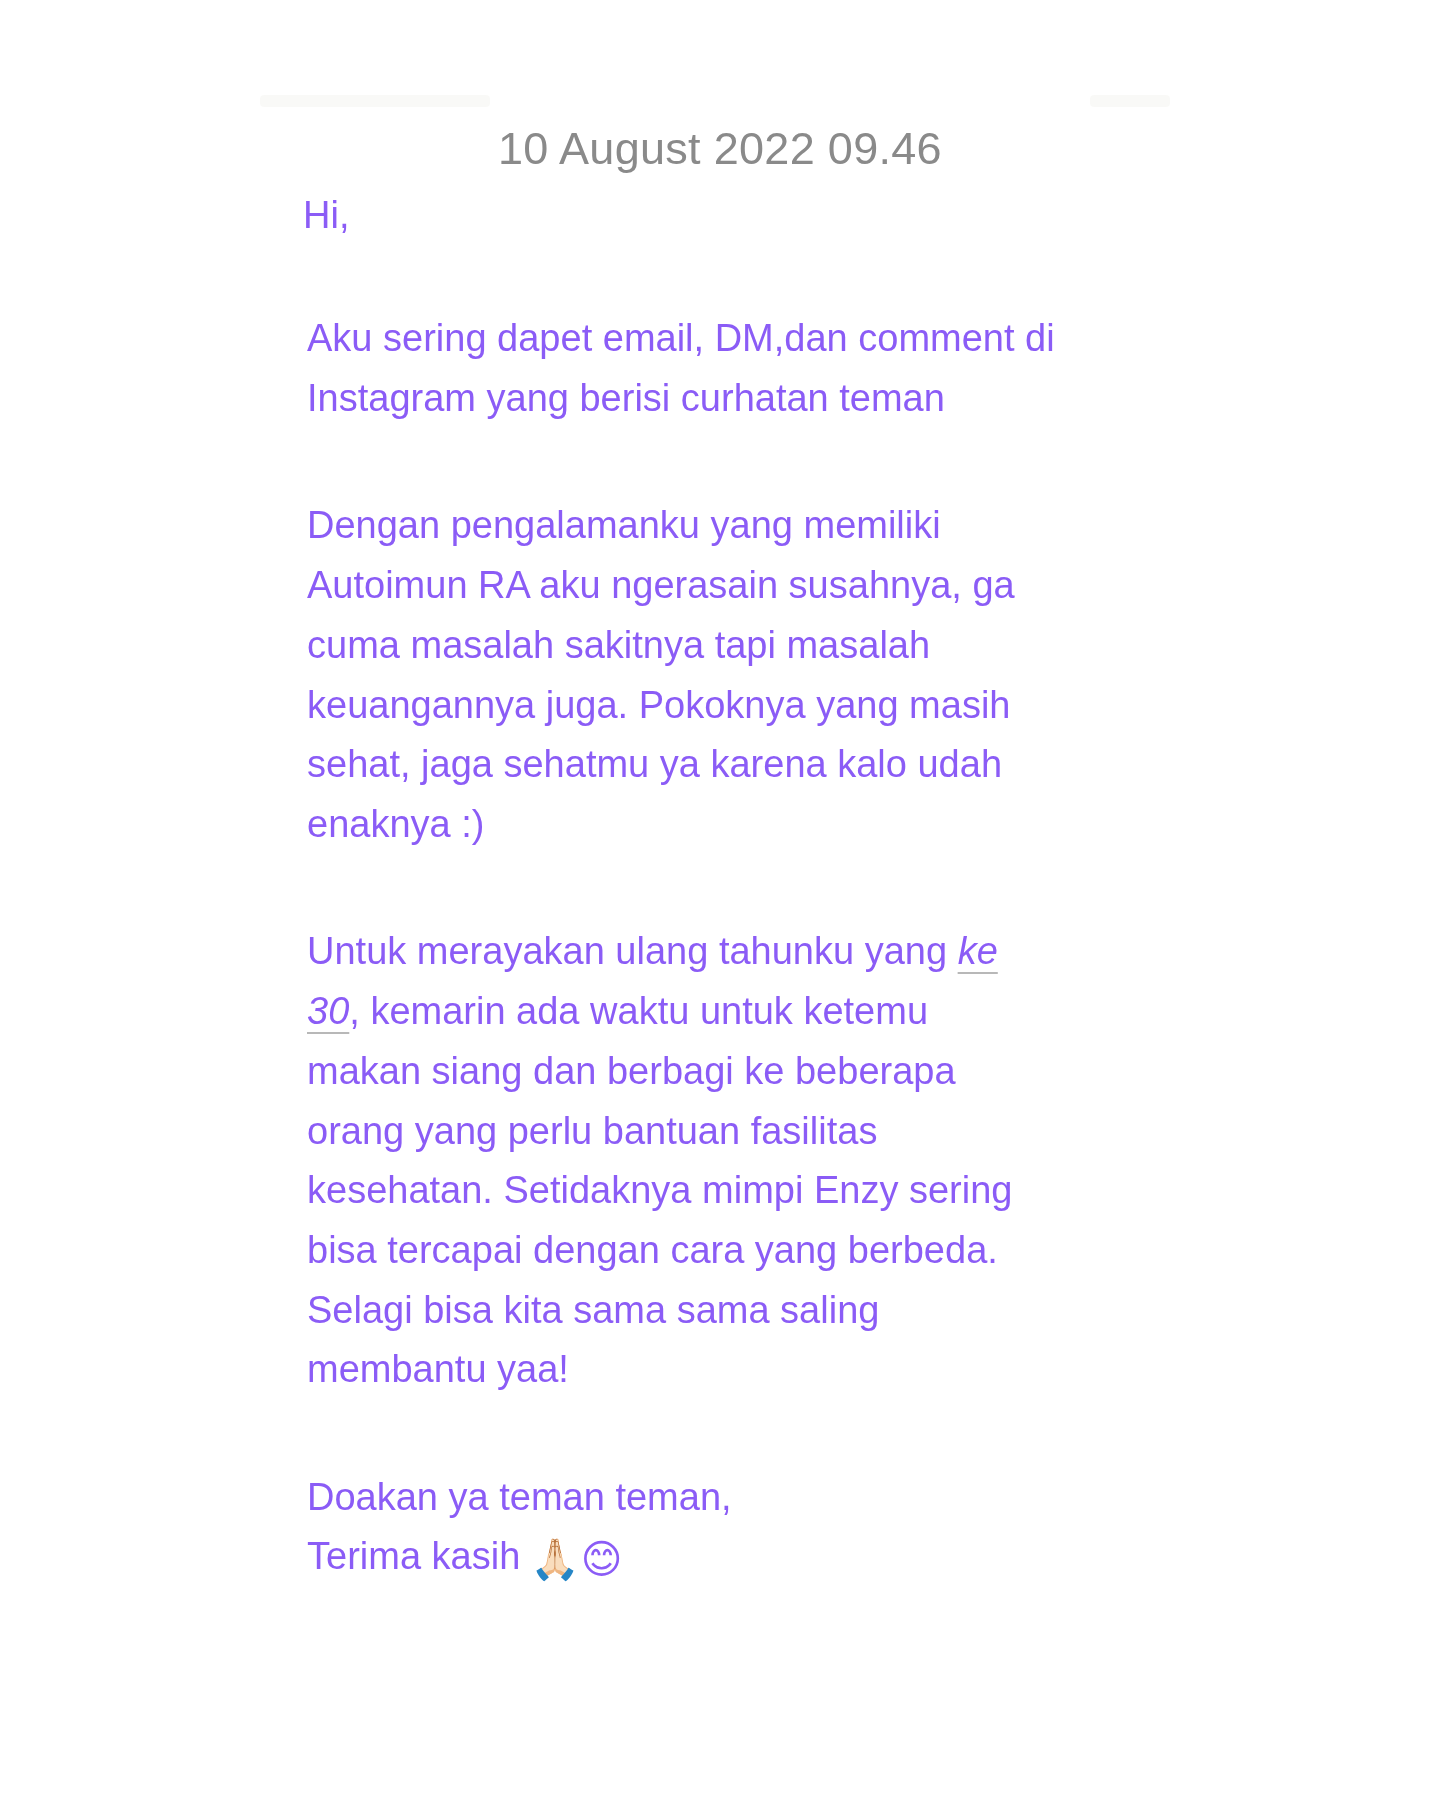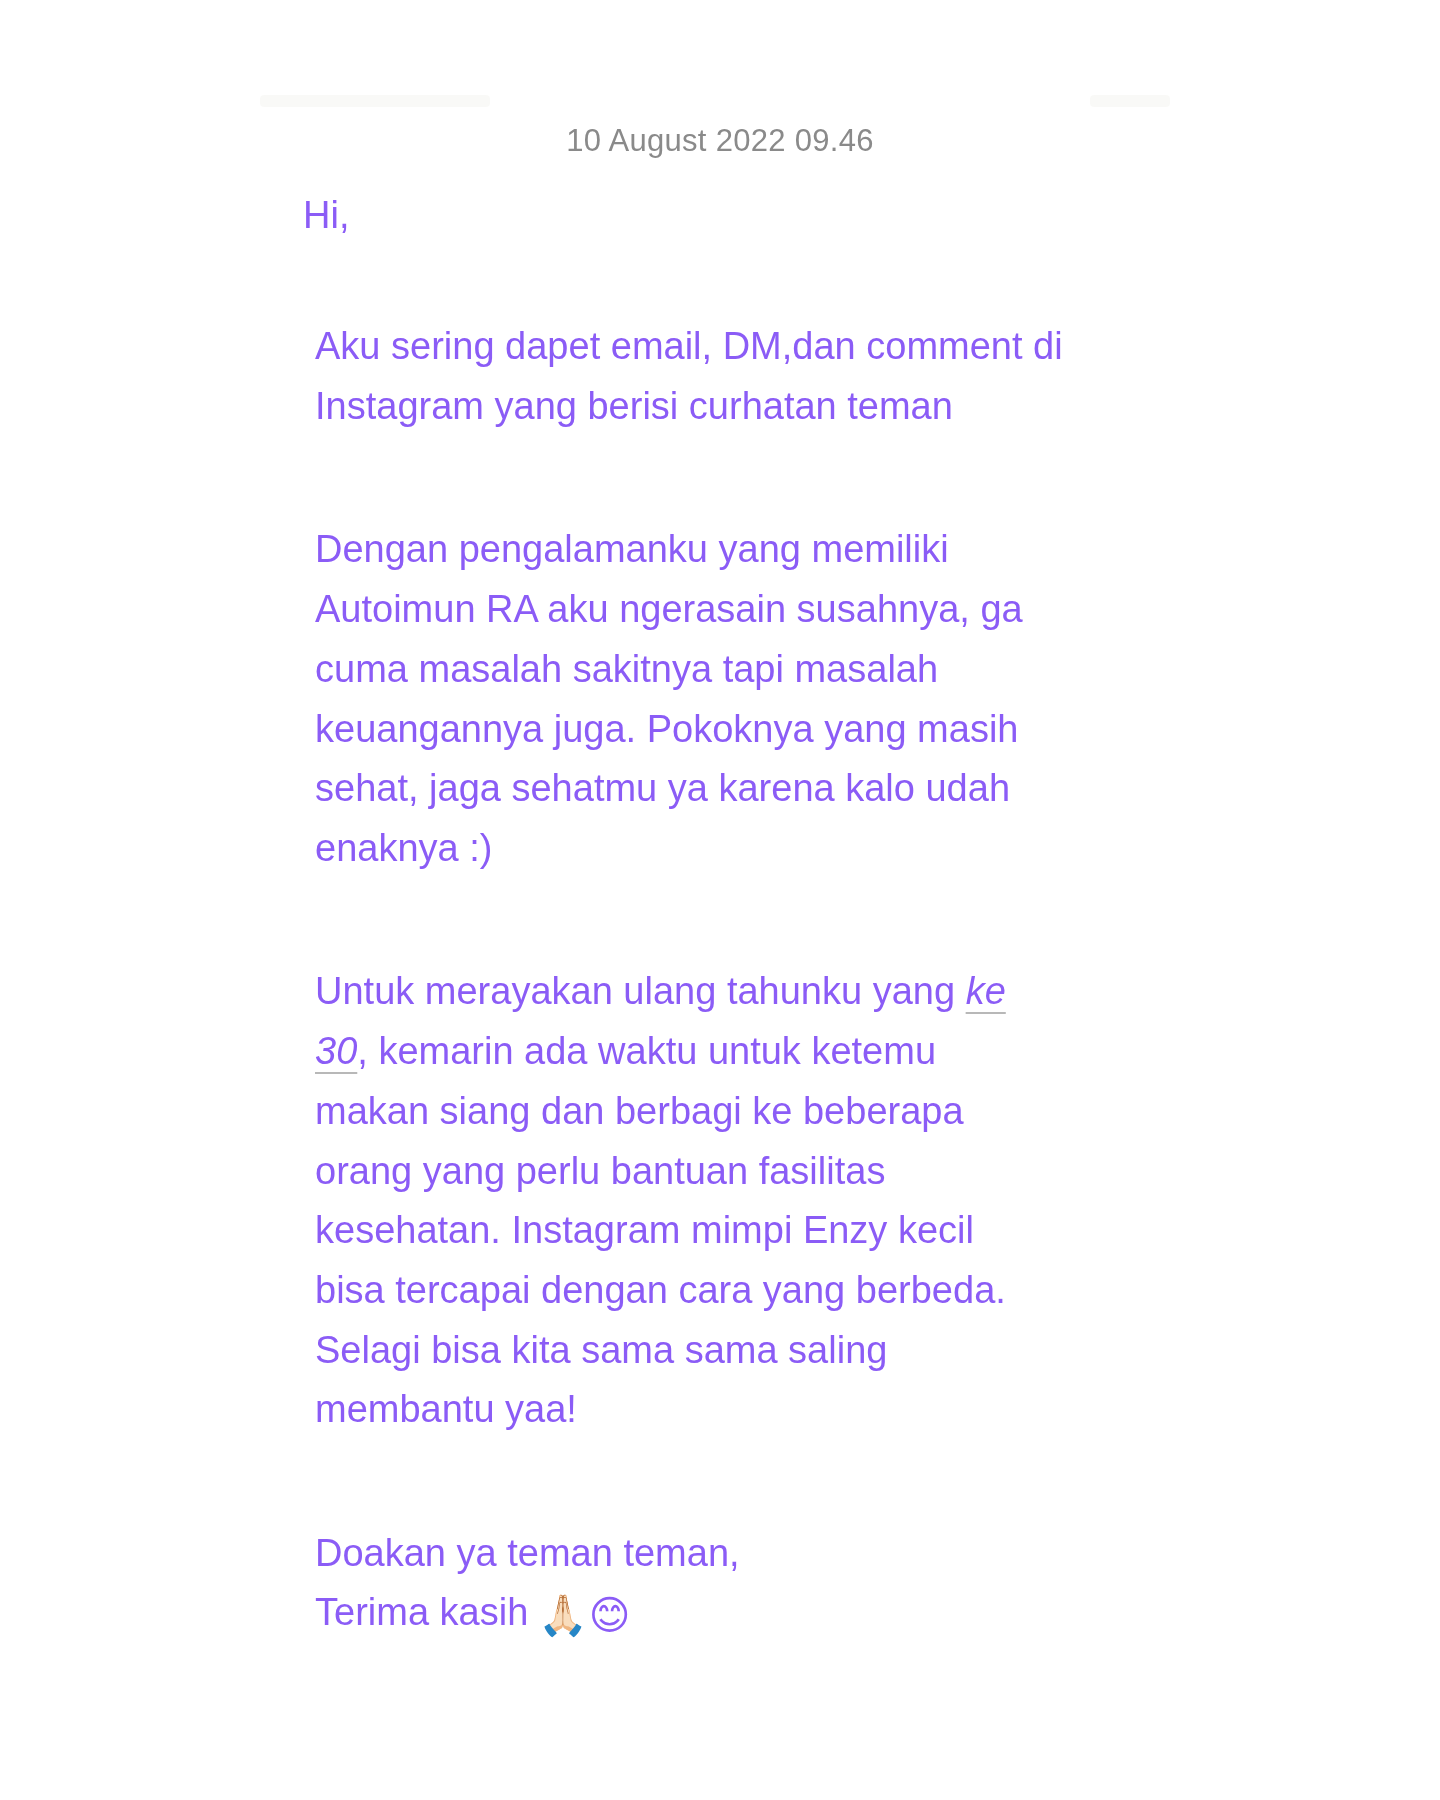--- a/index.html
+++ b/index.html
@@ -1,20 +1,20 @@
 <!DOCTYPE html>
 <html><head>
 <meta charset="utf-8">
 <style>
   html, body { margin:0; padding:0; background:#ffffff; }
   body { width:1440px; height:1800px; position:relative; overflow:hidden; font-family:"Liberation Sans", "DejaVu Sans", sans-serif; }
   .faint-bar { position:absolute; top:95px; height:12px; background:#f7f6f3; border-radius:4px; opacity:0.7; }
-  .date { position:absolute; top:123px; left:0; width:1440px; text-align:center; font-size:31px; color:#8a8a8a; letter-spacing:0.3px; }
+  .date { position:absolute; top:123px; left:0; width:1440px; text-align:center; font-size:45px; color:#8a8a8a; letter-spacing:0.3px; }
   .note { position:absolute; left:303px; top:186px; width:860px; font-size:38px; line-height:59.7px; color:#8b5cf6; }
-  .para { margin:12px; }
+  .para { margin:4px; }
   .gap { height:59.7px; }
   .line { display:block; white-space:nowrap; }
   .link { text-decoration:underline; text-decoration-color:#b8b8b8; text-decoration-thickness:2px; text-underline-offset:8px;font-style:italic; }
   .emoji { font-size:40px; vertical-align:-4px; }
 </style>
 </head>
 <body>
 
 <div class="faint-bar" style="left:260px;width:230px;"></div>
 <div class="faint-bar" style="left:1090px;width:80px;"></div>
@@ -39,21 +39,21 @@
     <span class="line">sehat, jaga sehatmu ya karena kalo udah</span>
     <span class="line">enaknya :)</span>
   </div>
   <div class="gap"></div>
 
   <div class="para">
     <span class="line"><span>Untuk merayakan ulang tahunku yang </span><span class="link">ke</span></span>
     <span class="line"><span class="link">30</span><span>, kemarin ada waktu untuk ketemu</span></span>
     <span class="line">makan siang dan berbagi ke beberapa</span>
     <span class="line">orang yang perlu bantuan fasilitas</span>
-    <span class="line">kesehatan. Instagram mimpi Enzy kecil</span>
+    <span class="line">kesehatan. Setidaknya mimpi Enzy sering</span>
     <span class="line">bisa tercapai dengan cara yang berbeda.</span>
     <span class="line">Selagi bisa kita sama sama saling</span>
     <span class="line">membantu yaa!</span>
   </div>
   <div class="gap"></div>
 
   <div class="para">
     <span class="line">Doakan ya teman teman,</span>
     <span class="line"><span>Terima kasih </span><span class="emoji">🙏🏻</span><span class="emoji">😊</span></span>
   </div>

